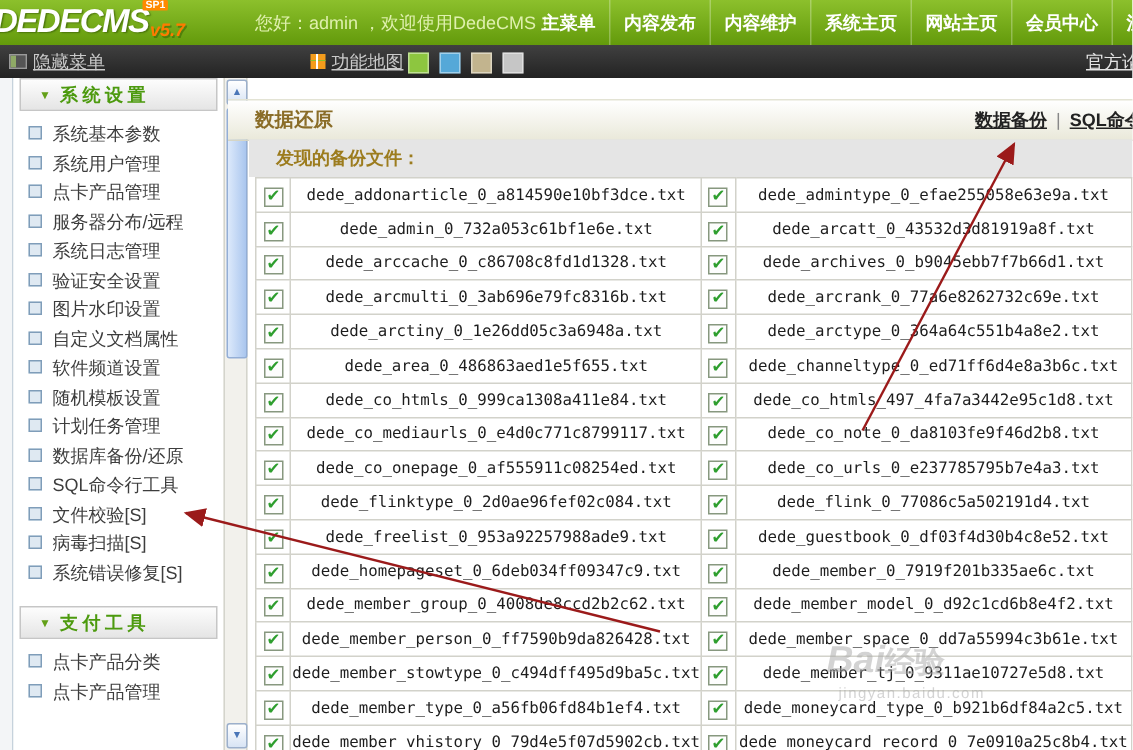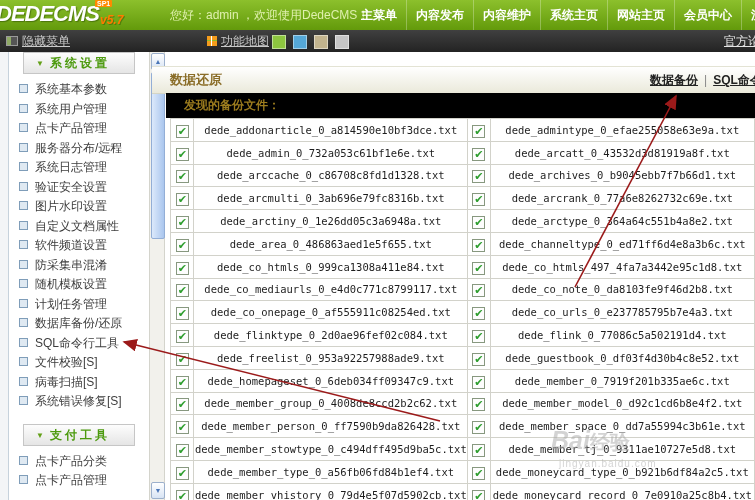--- a/index.html
+++ b/index.html
@@ -36,21 +36,21 @@
   .search-btn{position:absolute;left:656px;top:32px;width:46px;height:19px;
               background:linear-gradient(#faf6d8,#ece2a8);border:1px solid #b7ab6e;
               font-size:12px;font-weight:700;color:#4a3c10;cursor:pointer;line-height:15px;}
   .spk{position:absolute;left:709px;top:36px;width:0;height:0;
        border-top:5px solid transparent;border-bottom:5px solid transparent;border-right:8px solid #e8a23c;}
   .forum{left:724px;color:#e4e4e4;}
   
   .sidebar-gutter{position:absolute;left:0;top:52px;width:8px;height:448px;
                   background:#f3f5f7;border-right:1px solid #c6d2dc;}
   .sidebar{position:absolute;left:9px;top:52px;width:140px;height:448px;background:#fff;overflow:hidden;}
-  .side-header{margin:0 14px;background:linear-gradient(#fdfdfd,#e5e5e5);border:1px solid #c6c6c6;
+  .side-header{margin:0 4px;background:linear-gradient(#fdfdfd,#e5e5e5);border:1px solid #c6c6c6;
                line-height:20px;height:20px;padding-left:12px;font-size:12px;font-weight:700;
                letter-spacing:3px;color:#4c9a0e;cursor:pointer;}
   .side-header .arr{color:#63a018;font-size:8px;letter-spacing:0;margin-right:6px;vertical-align:1px;}
   .side-list{list-style:none;margin:6px 0 0;padding:0;}
   .side-list li{height:19.5px;line-height:19.5px;font-size:12px;color:#3d3d3d;padding-left:10px;
                 white-space:nowrap;cursor:pointer;}
   .bullet{display:inline-block;width:7px;height:7px;border:1px solid #7f9db9;background:#dfe9f2;
           margin-right:7px;vertical-align:0px;}
   .sec2{margin-top:12px;}
   
@@ -62,21 +62,21 @@
   .vs-thumb{position:absolute;left:1px;top:20px;width:12px;height:165px;border:1px solid #93aed6;border-radius:2px;
             background:linear-gradient(90deg,#dce9fb,#aac6ee);cursor:pointer;}
   
   .content-bg{position:absolute;left:166px;top:52px;width:589px;height:448px;background:#fff;}
   .title-bar{position:absolute;left:152px;top:66px;width:638px;height:26px;
              background:linear-gradient(#ffffff,#eae9da);border-top:1px solid #e3e3d4;border-bottom:1px solid #d5d5c5;text-decoration:underline;}
   .page-title{position:absolute;left:18px;top:0;line-height:26px;font-size:13px;font-weight:700;color:#8a6d28;}
   .title-links{position:absolute;left:498px;top:0;line-height:26px;font-size:12px;white-space:nowrap;}
   .title-links a{color:#222;font-weight:700;text-decoration:underline;cursor:pointer;}
   .lnk-sep{color:#888;margin:0 6px;font-weight:400;}
-  .subtitle-bar{position:absolute;left:166px;top:93px;width:589px;height:25px;background:#000000;}
+  .subtitle-bar{position:absolute;left:166px;top:93px;width:589px;height:25px;background:#e5e5e5;}
   .subtitle{position:absolute;left:18px;top:0;line-height:25px;font-size:12px;font-weight:700;color:#9c7c1e;}
   
   table.backup{position:absolute;left:170px;top:118px;border-collapse:collapse;table-layout:fixed;background:#fff;}
   table.backup td{border:1px solid #d2d2ca;height:21.8px;padding:0;text-align:center;vertical-align:middle;overflow:hidden;}
   td.cbcell1{width:60px;} td.cbcell2{width:55px;}
   td.fname1{width:276px;} td.fname2{width:280px;}
   td.fname1,td.fname2{font-family:"DejaVu Sans Mono","Liberation Mono",monospace;font-size:10.5px;color:#1d1d1d;white-space:nowrap;}
   .cb{display:inline-block;width:11px;height:11px;border:1px solid #87987f;background:#fdfdfd;
       color:#2e9e2e;font-size:11px;line-height:11px;font-weight:700;cursor:pointer;}
   
@@ -128,21 +128,20 @@
     <ul class="side-list">
       <li><span class="bullet"></span><span>系统基本参数</span></li>
       <li><span class="bullet"></span><span>系统用户管理</span></li>
       <li><span class="bullet"></span><span>点卡产品管理</span></li>
       <li><span class="bullet"></span><span>服务器分布/远程</span></li>
       <li><span class="bullet"></span><span>系统日志管理</span></li>
       <li><span class="bullet"></span><span>验证安全设置</span></li>
       <li><span class="bullet"></span><span>图片水印设置</span></li>
       <li><span class="bullet"></span><span>自定义文档属性</span></li>
       <li><span class="bullet"></span><span>软件频道设置</span></li>
-      <li><span class="bullet"></span><span>防采集串混淆</span></li>
       <li><span class="bullet"></span><span>随机模板设置</span></li>
       <li><span class="bullet"></span><span>计划任务管理</span></li>
       <li><span class="bullet"></span><span>数据库备份/还原</span></li>
       <li><span class="bullet"></span><span>SQL命令行工具</span></li>
       <li><span class="bullet"></span><span>文件校验[S]</span></li>
       <li><span class="bullet"></span><span>病毒扫描[S]</span></li>
       <li><span class="bullet"></span><span>系统错误修复[S]</span></li>
     </ul>
     <div class="side-header sec2"><span class="arr">▼</span><span>支付工具</span></div>
     <ul class="side-list">

